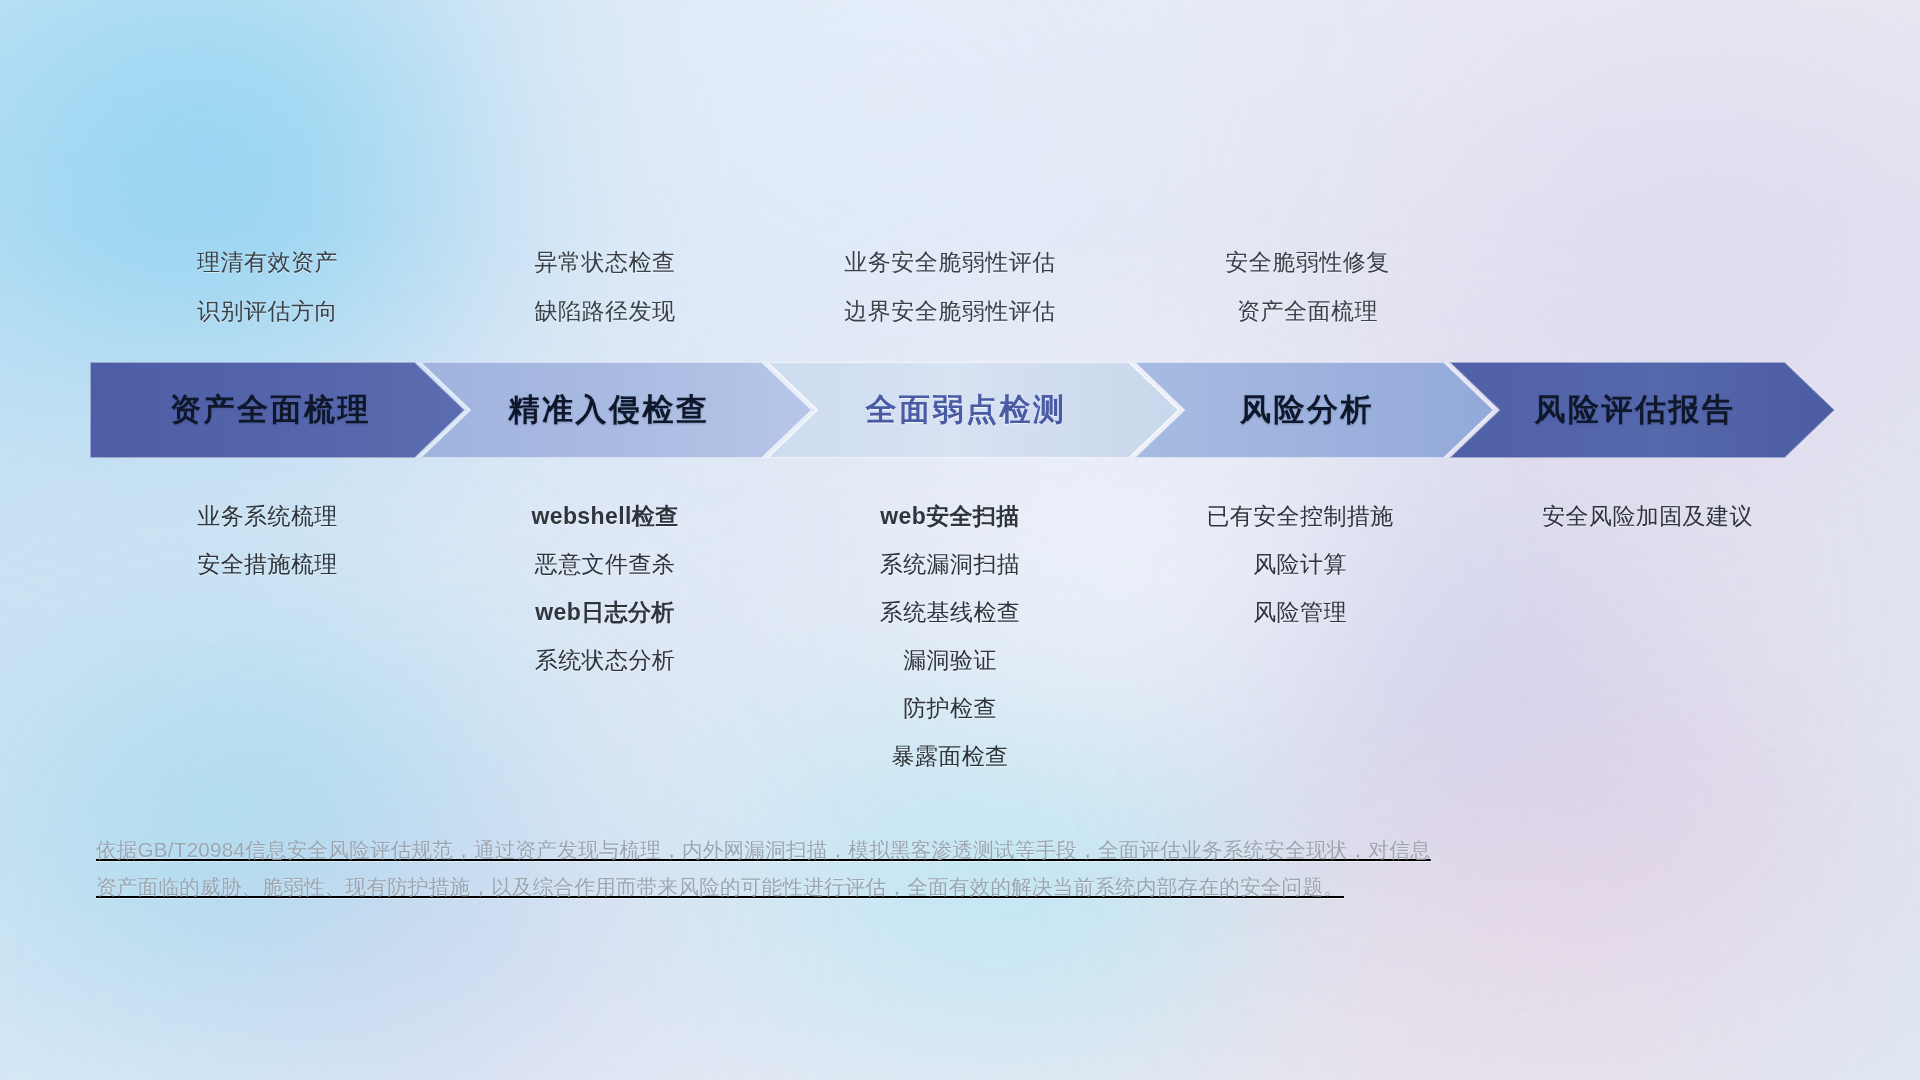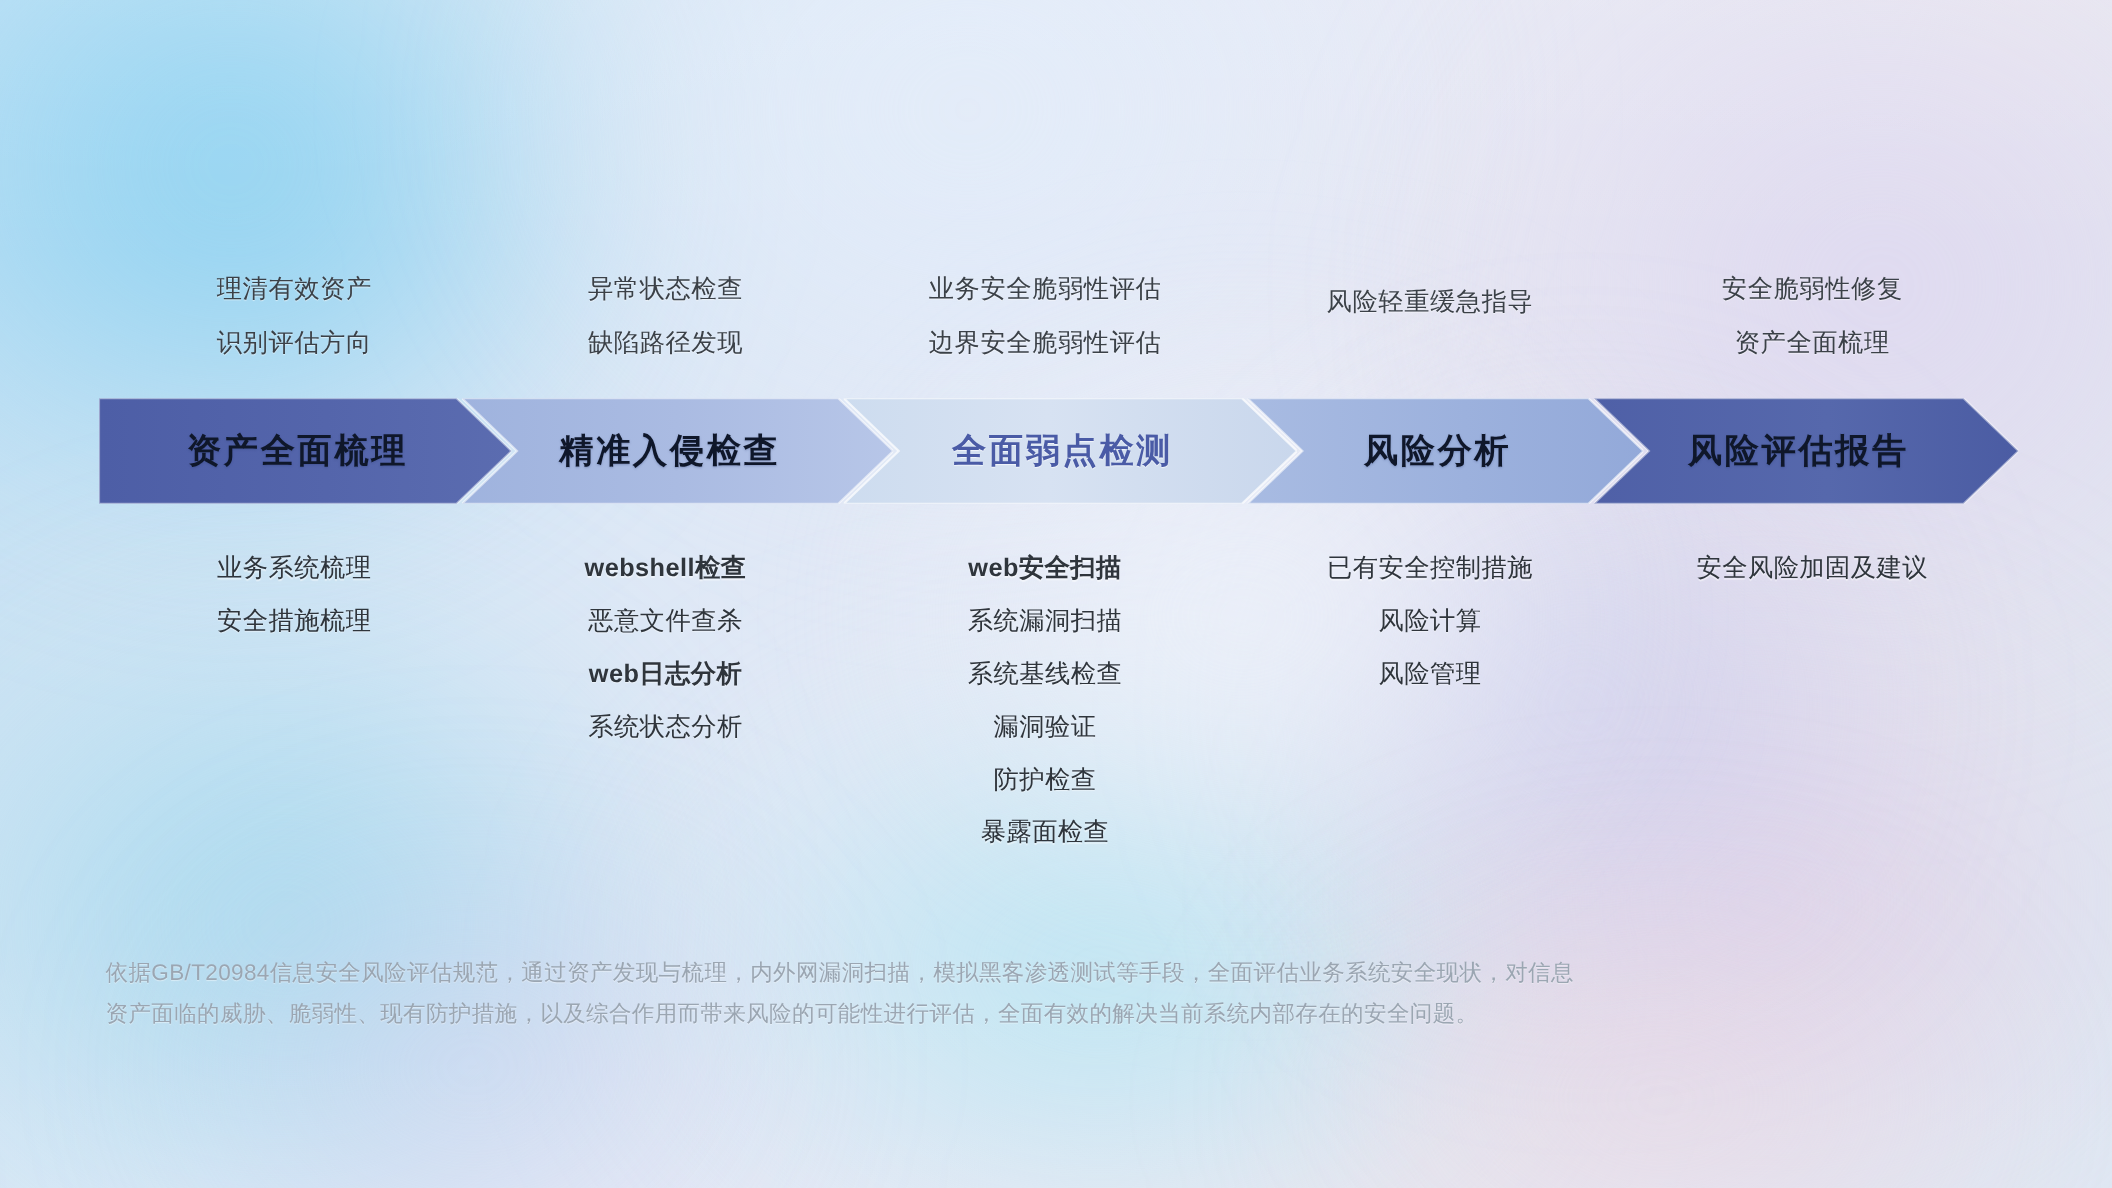--- a/index.html
+++ b/index.html
@@ -182,22 +182,23 @@
     white-space: nowrap;
     letter-spacing: 0.4px;
     text-shadow: 0 1px 1px rgba(255,255,255,0.5);
   }
   .bot-line.strongstart { font-weight: 700; }
 
   
   .footer {
     position: absolute;
     left: 96px;
-    top: 866px;
+    top: 831px;
     width: 1560px;
+    text-decoration: underline;
   }
   .footer p {
     font-size: 20.5px;
     line-height: 37px;
     color: #9ba6b2;
     letter-spacing: 0.3px;
     text-shadow: 0 1px 1px rgba(255,255,255,0.45);
   }
 </style>
 </head>
@@ -232,23 +233,20 @@
       <div class="top-cell c2">
         <div class="top-line">异常状态检查</div>
         <div class="top-line">缺陷路径发现</div>
       </div>
 
       <div class="top-cell c3">
         <div class="top-line">业务安全脆弱性评估</div>
         <div class="top-line">边界安全脆弱性评估</div>
       </div>
 
-      <div class="top-cell c4 single">
-        <div class="top-line" style="line-height:73px">风险轻重缓急指导</div>
-      </div>
 
       <div class="top-cell c5">
         <div class="top-line">安全脆弱性修复</div>
         <div class="top-line">资产全面梳理</div>
       </div>
 
     </div>
 
     <div class="band">
 

